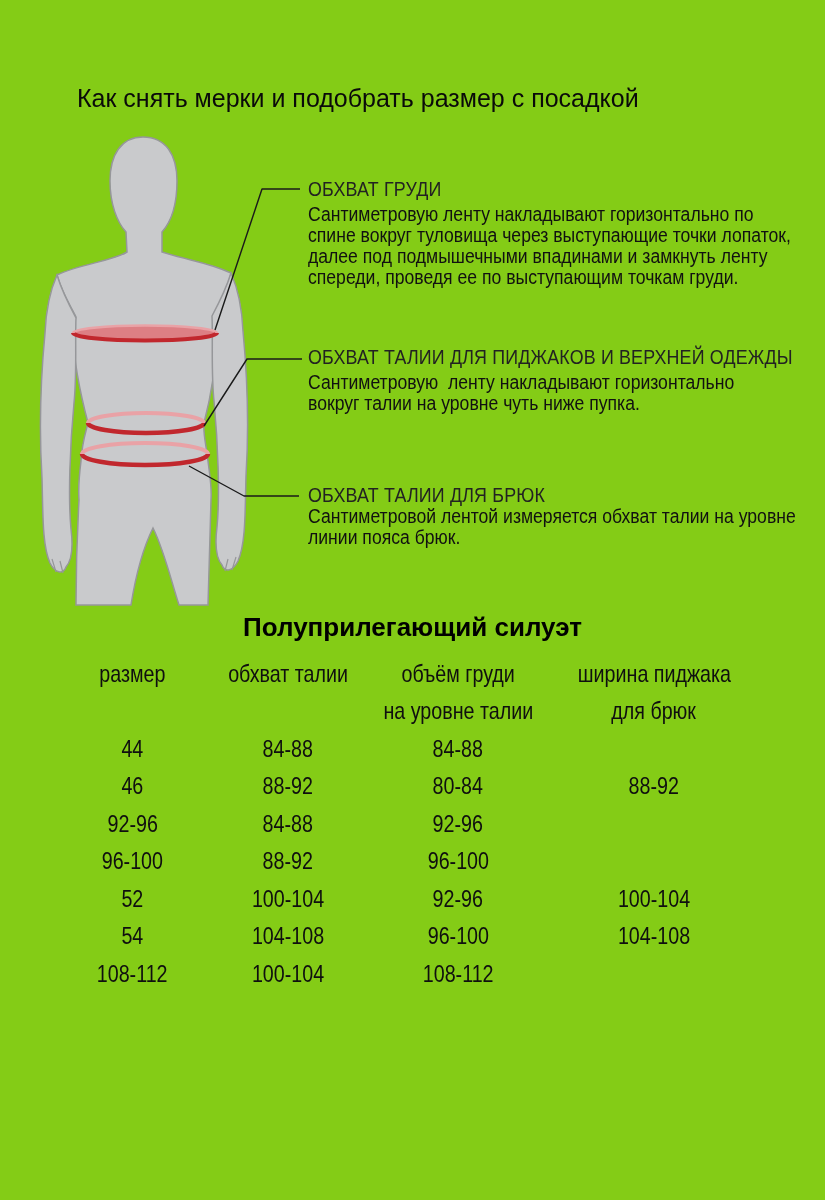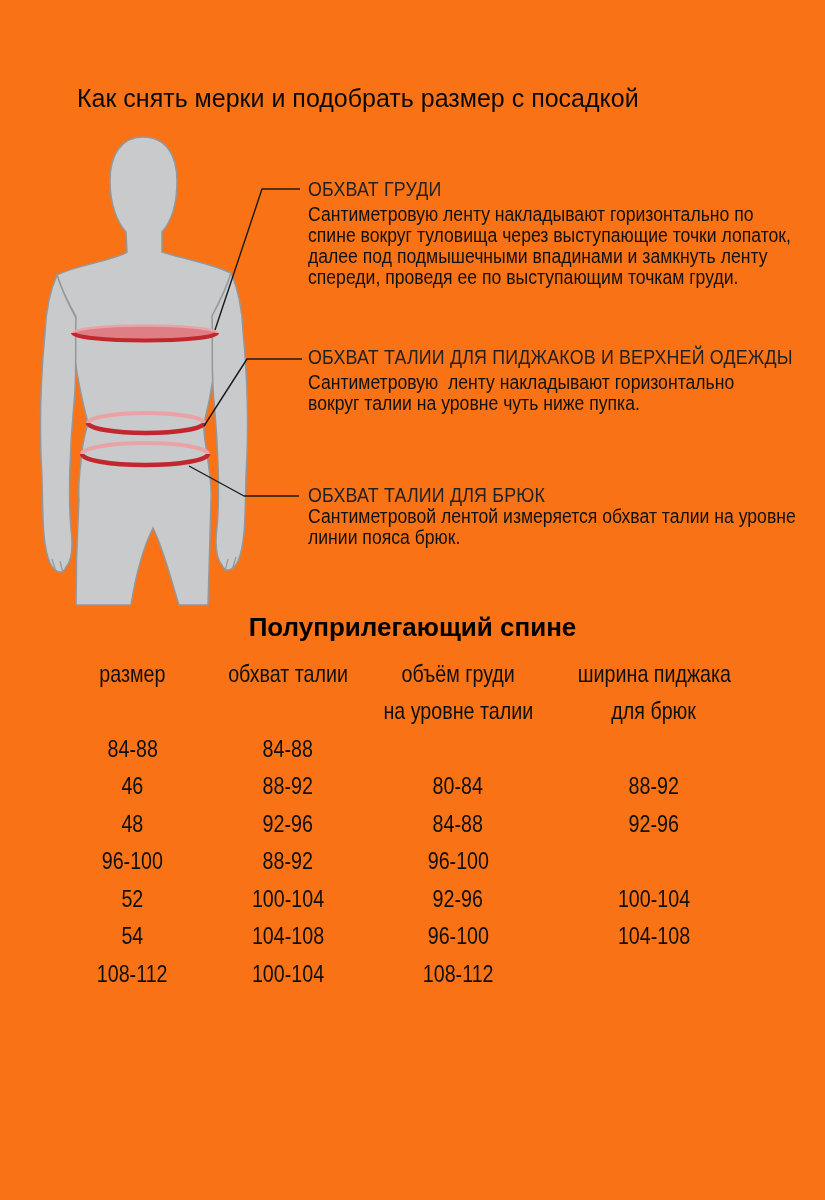--- a/index.html
+++ b/index.html
@@ -1,19 +1,19 @@
 <!DOCTYPE html>
 <html><head>
 <meta charset="utf-8">
 <style>
   * { margin:0; padding:0; box-sizing:border-box; }
   html,body { background:#ffffff; }
   .page {
     position:relative; width:825px; height:1200px; margin:0 auto;
-    background:#f97316; overflow:hidden;
+    background:#84cc16; overflow:hidden;
     font-family:"Liberation Sans","DejaVu Sans",sans-serif;
     color:#1a1a1a;
   }
   .page-title {
     position:absolute; left:77px; top:84px;
     font-size:25px; font-weight:400; color:#0a0a0a; white-space:nowrap;
   }
   .figure-svg { position:absolute; left:0; top:125px; width:825px; height:490px; }
 
   .ann { position:absolute; left:308px; }
@@ -122,21 +122,21 @@
 спереди, проведя ее по выступающим точкам груди.</div>
 
   <div class="ann ann-heading ann2-h">ОБХВАТ ТАЛИИ ДЛЯ ПИДЖАКОВ И ВЕРХНЕЙ ОДЕЖДЫ</div>
   <div class="ann ann-body ann2-b">Сантиметровую  ленту накладывают горизонтально
 вокруг талии на уровне чуть ниже пупка.</div>
 
   <div class="ann ann-heading ann3-h">ОБХВАТ ТАЛИИ ДЛЯ БРЮК</div>
   <div class="ann ann-body ann3-b">Сантиметровой лентой измеряется обхват талии на уровне
 линии пояса брюк.</div>
 
-  <div class="table-title">Полуприлегающий спине</div>
+  <div class="table-title">Полуприлегающий силуэт</div>
 
   <div class="size-table">
     <div class="trow">
       <div class="tcell">
           <span>размер</span>
         </div>
       <div class="tcell">
           <span>обхват талии</span>
         </div>
       <div class="tcell">
@@ -155,20 +155,23 @@
         </div>
       <div class="tcell">
           <span>на уровне талии</span>
         </div>
       <div class="tcell">
           <span>для брюк</span>
         </div>
     </div>
     <div class="trow">
       <div class="tcell">
+          <span>44</span>
+        </div>
+      <div class="tcell">
           <span>84-88</span>
         </div>
       <div class="tcell">
           <span>84-88</span>
         </div>
     </div>
     <div class="trow">
       <div class="tcell">
           <span>46</span>
         </div>
@@ -177,23 +180,20 @@
         </div>
       <div class="tcell">
           <span>80-84</span>
         </div>
       <div class="tcell">
           <span>88-92</span>
         </div>
     </div>
     <div class="trow">
       <div class="tcell">
-          <span>48</span>
-        </div>
-      <div class="tcell">
           <span>92-96</span>
         </div>
       <div class="tcell">
           <span>84-88</span>
         </div>
       <div class="tcell">
           <span>92-96</span>
         </div>
     </div>
     <div class="trow">

